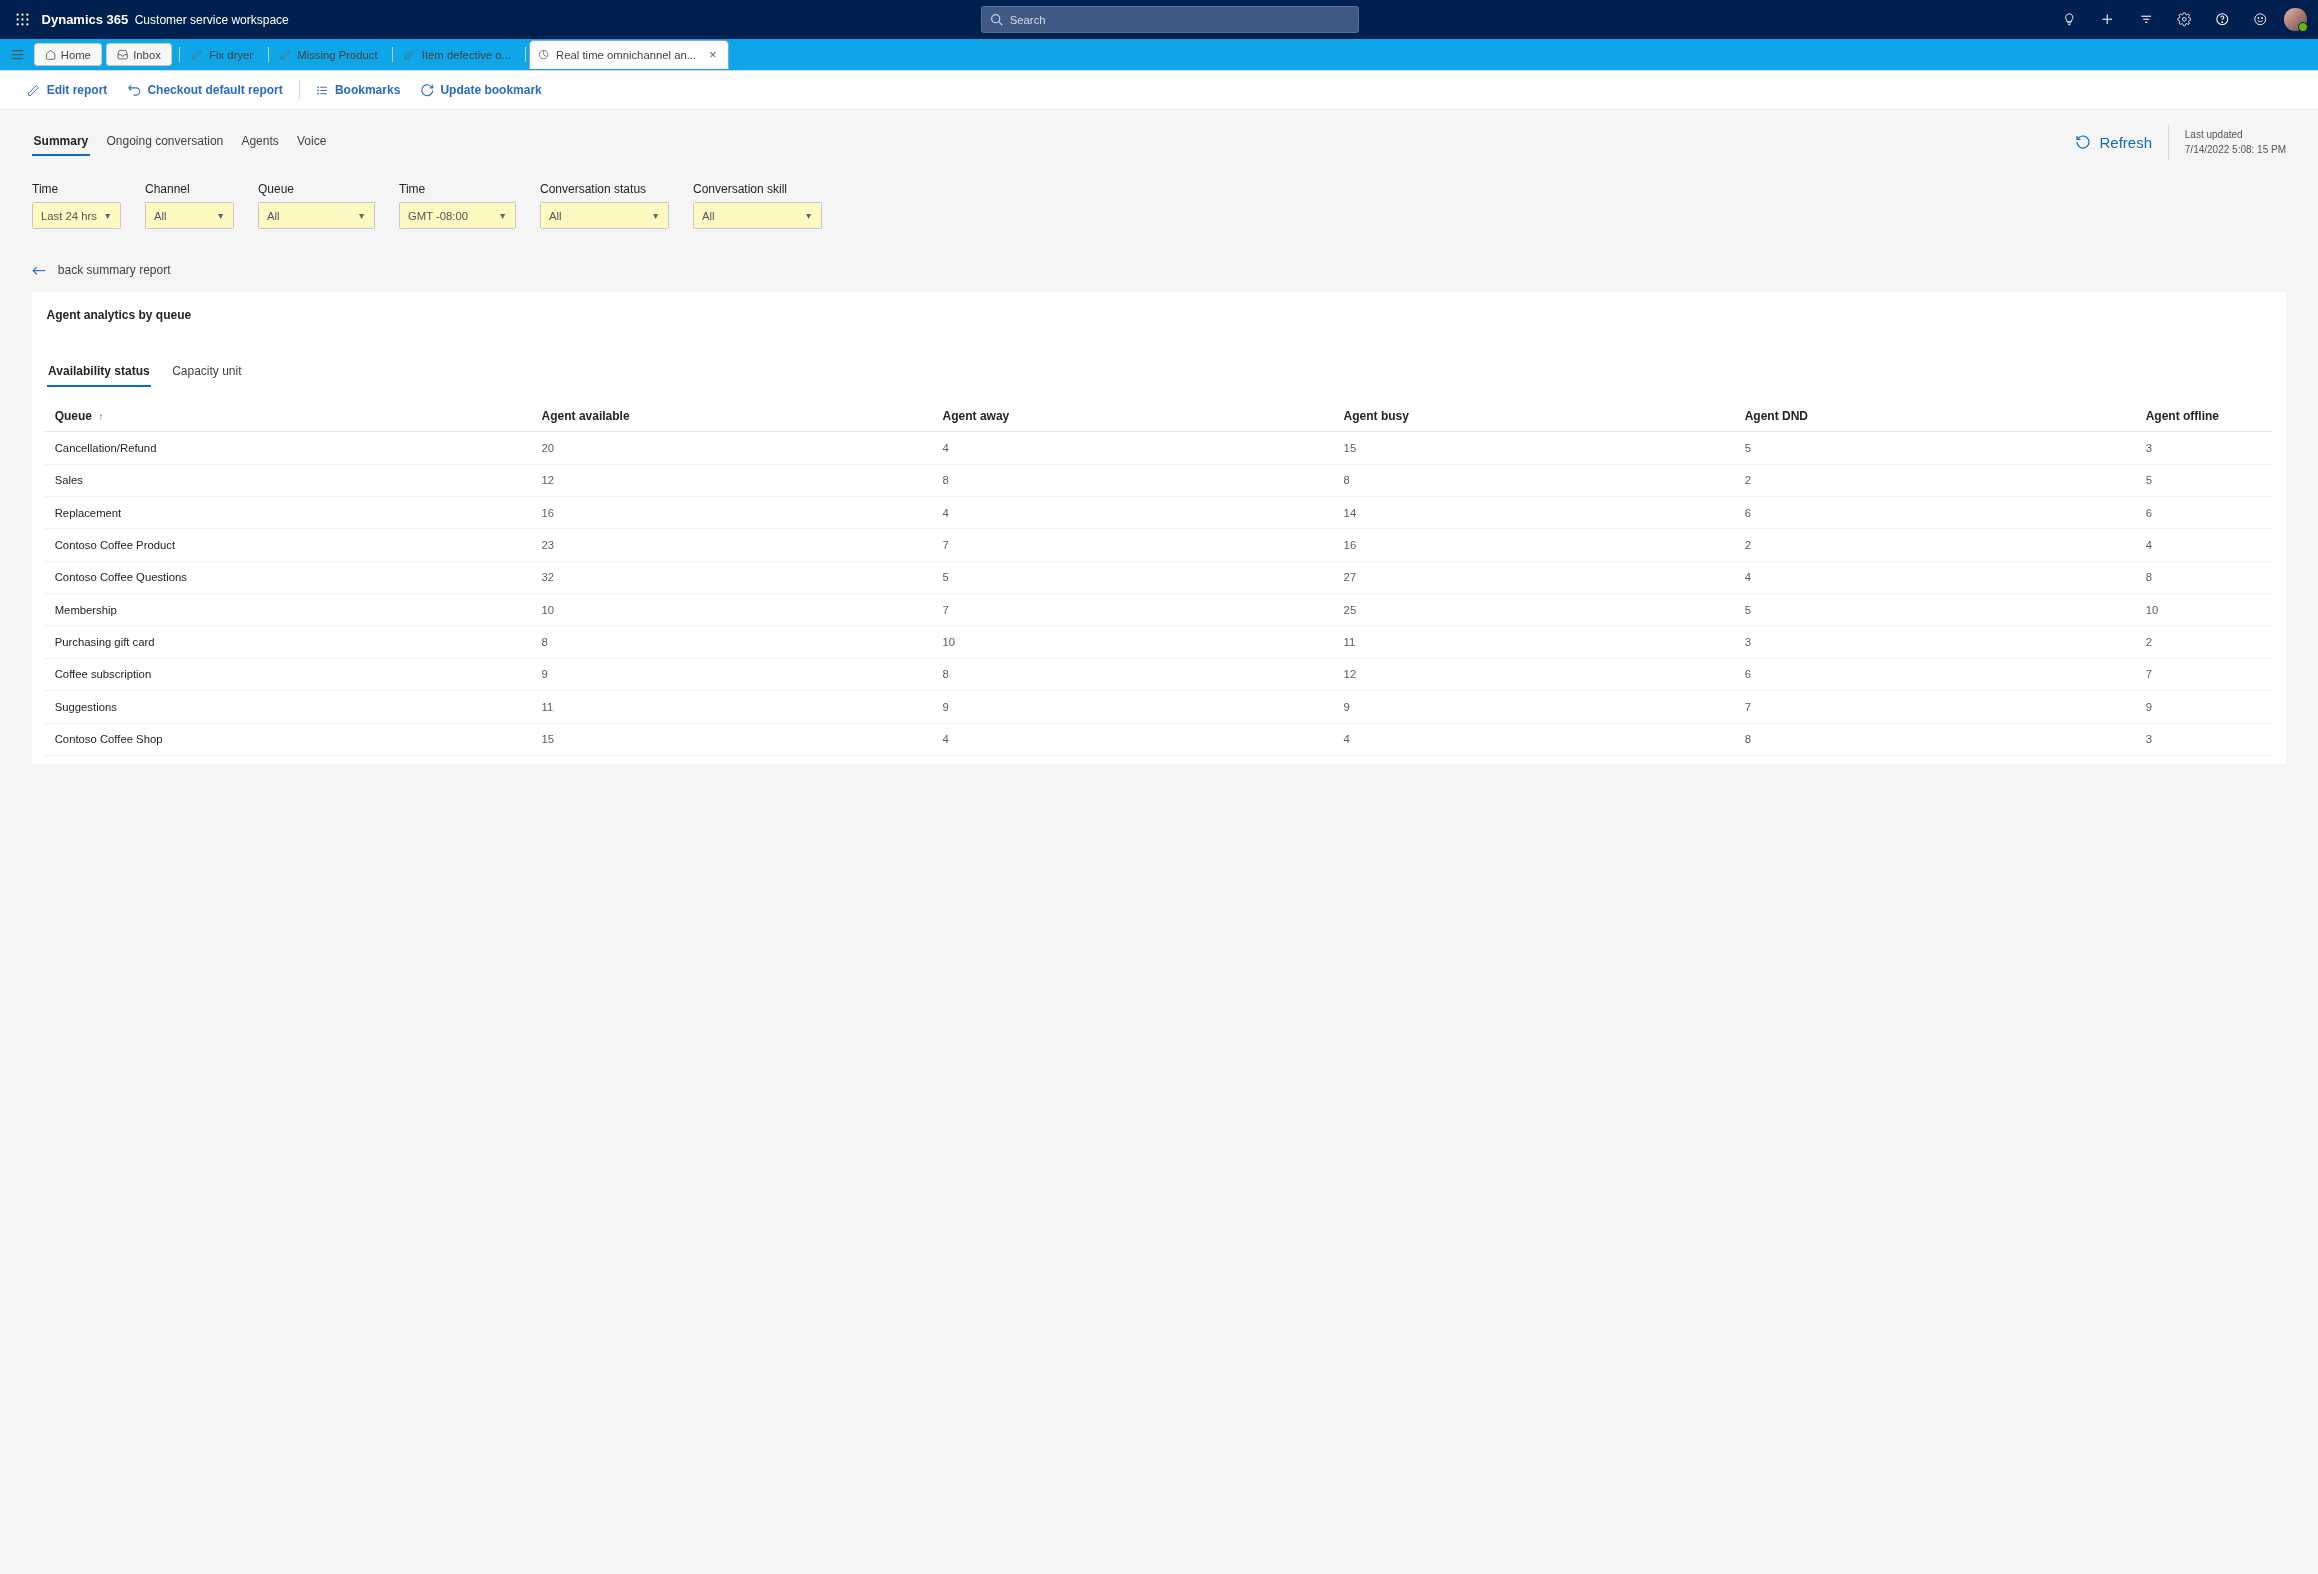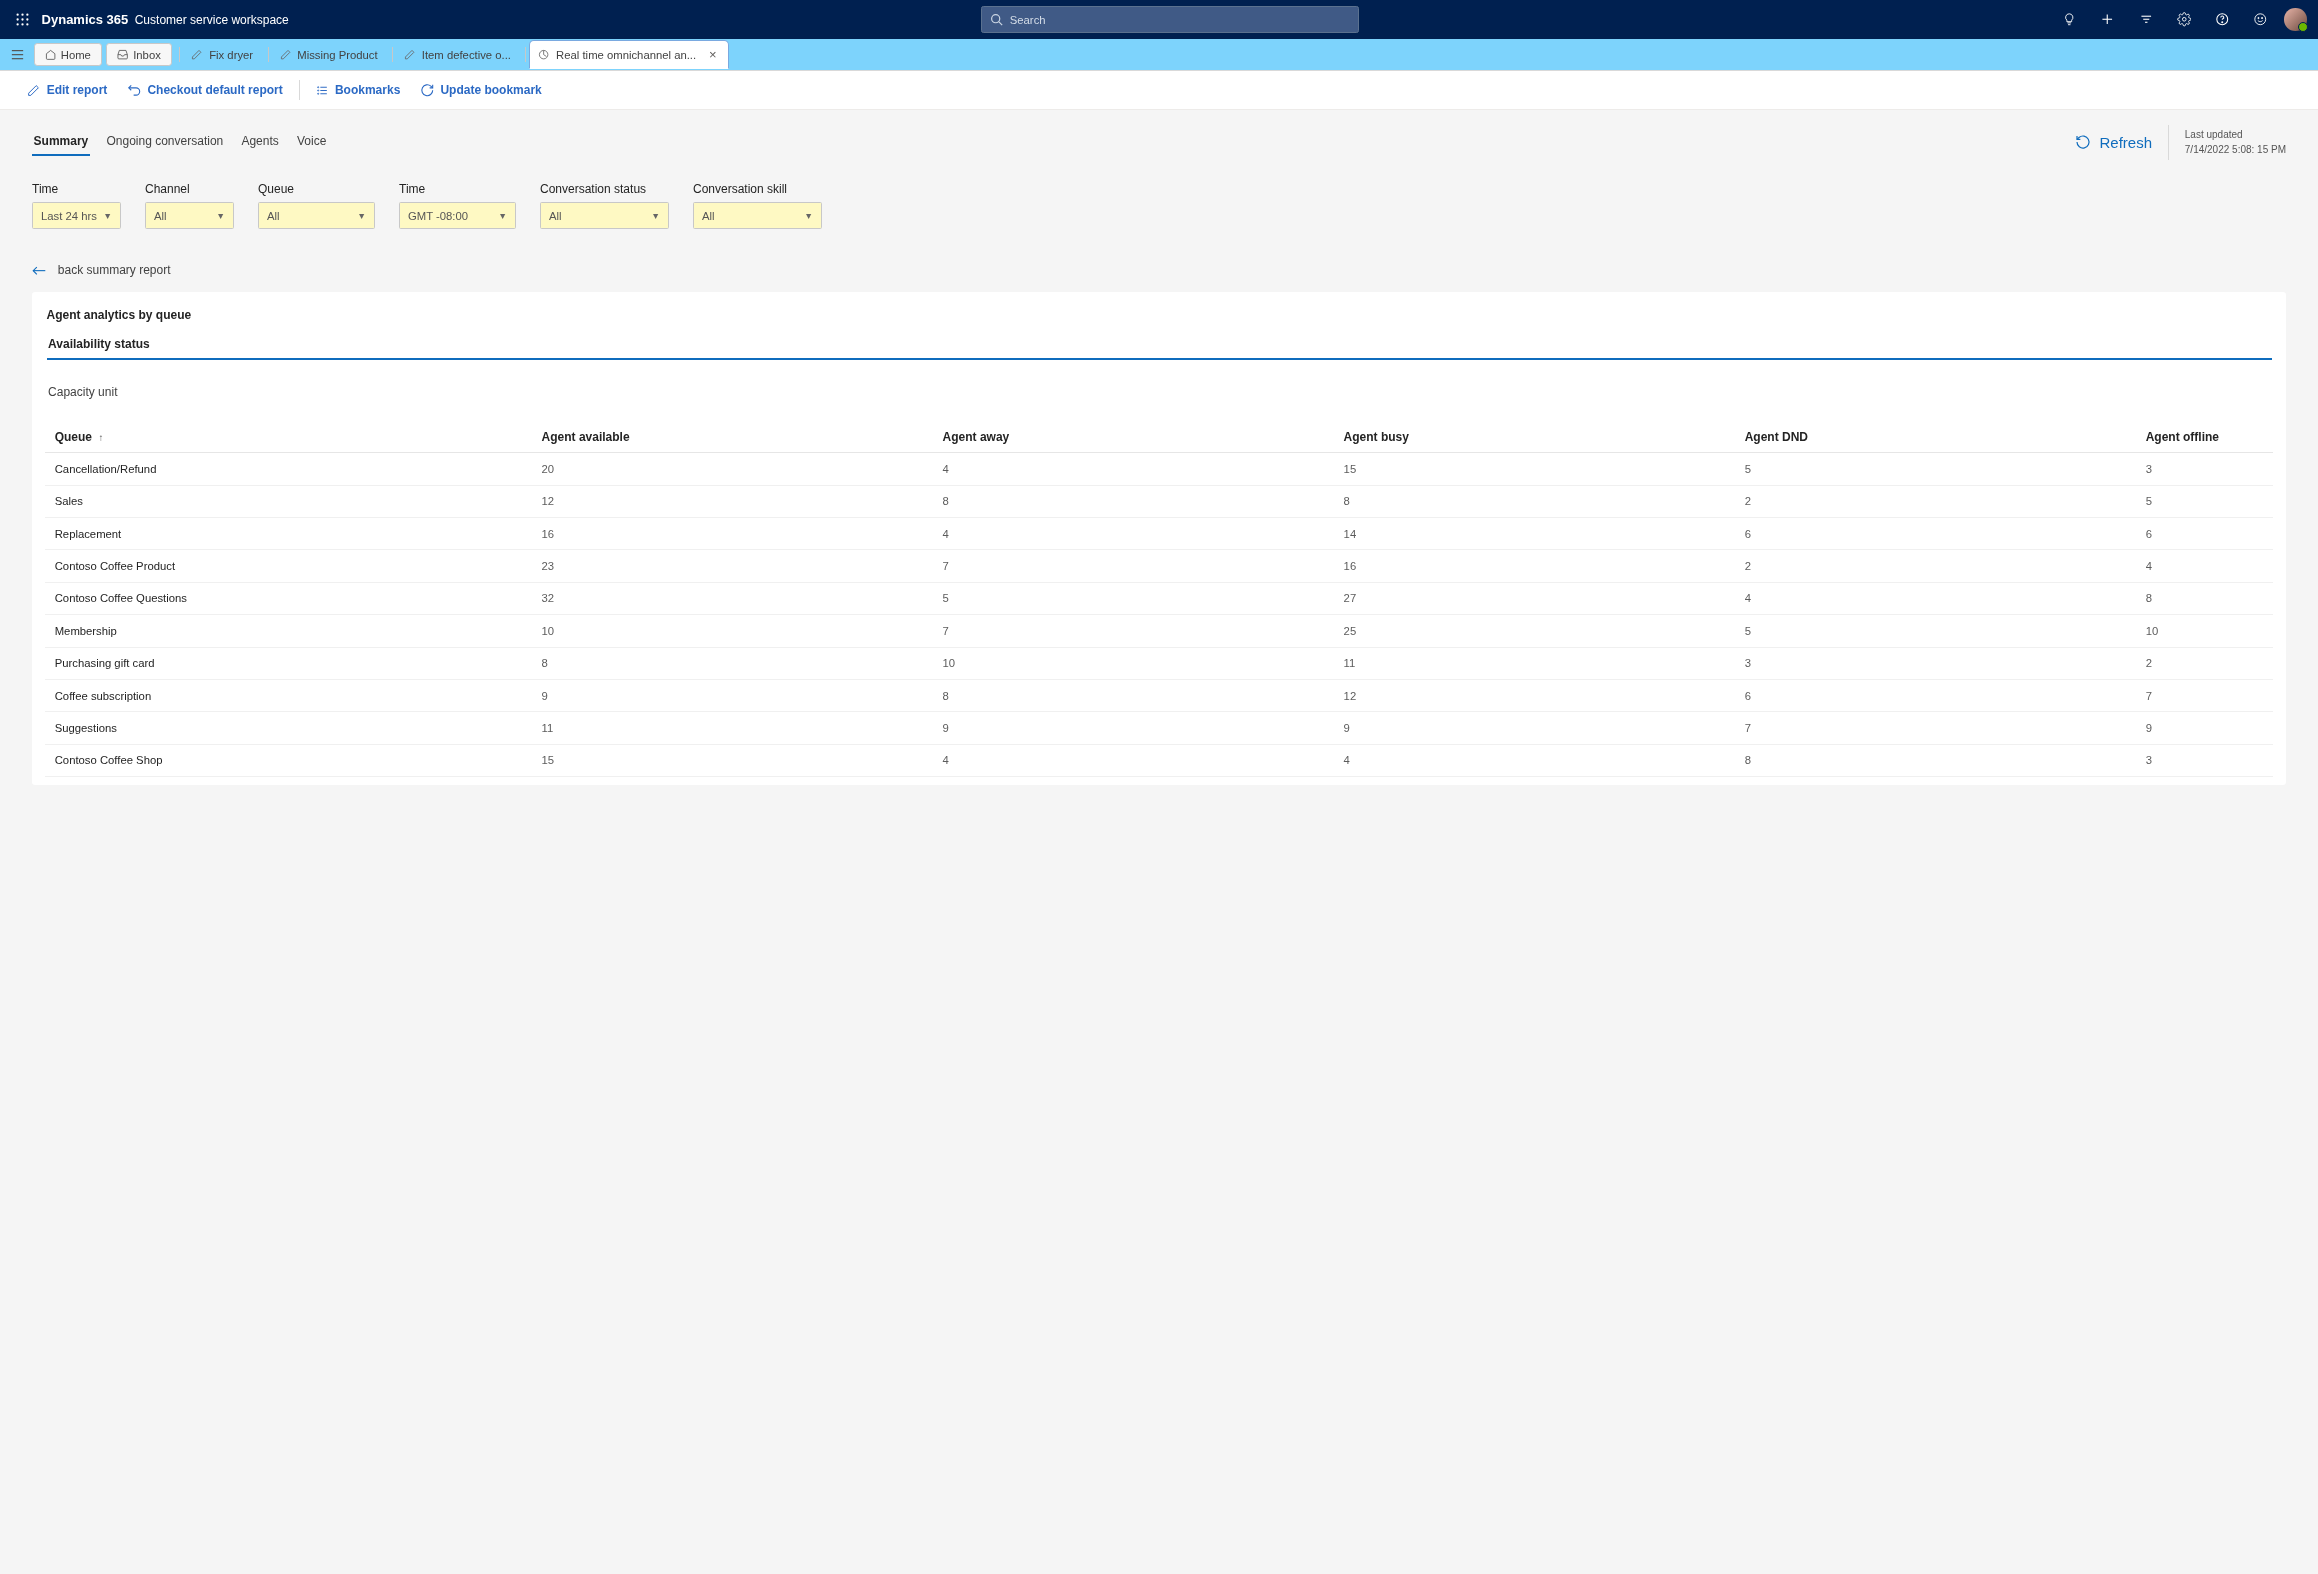--- a/index.html
+++ b/index.html
@@ -13,21 +13,21 @@
     .app-title-sub { font-size: 12px; font-weight: 400; }
     .search-wrap { flex: 1; display: flex; justify-content: center; }
     .search-box { width: 378px; height: 27px; background: #405a86; border: 0.8px solid #5b718f; border-radius: 2.4px; display: flex; align-items: center; padding: 0 8px; color: #d4dde8; }
     .search-box svg { margin-right: 6.4px; flex-shrink: 0; }
     .header-icons { display: flex; align-items: center; gap: 3.2px; }
     .header-icon-btn { width: 35px; height: 39px; display: flex; align-items: center; justify-content: center; cursor: pointer; }
     .avatar { width: 22.5px; height: 22.5px; border-radius: 50%; background: linear-gradient(135deg,#e8b4a8,#6b4a3f); position: relative; margin-left: 3.2px; margin-right:4.8px;}
     .avatar::after { content:''; position:absolute; bottom:-0.8px; right:-0.8px; width:8px; height:8px; background:#6bb700; border:1.6px solid #002050; border-radius:50%;}
     
     
-    .tabs-row { background: #7dd3fc; border-bottom: 0.8px solid #d9d9d9; height: 32px; display: flex; align-items: center; padding-left: 4.8px; }
+    .tabs-row { background: #0ea5e9; border-bottom: 0.8px solid #d9d9d9; height: 32px; display: flex; align-items: center; padding-left: 4.8px; }
     .hamburger { width: 26px; display: flex; align-items: center; justify-content: center; cursor:pointer; margin-right:3.2px;}
     .nav-pill { display: flex; align-items: center; height: 22.5px; padding: 0 9.7px; border: 0.8px solid #c8c8c8; border-radius: 3.2px; background: #f7f7f7; margin-right: 4.8px; cursor: pointer; font-size: 11.3px; color:#424242; gap:4.8px;}
     .tab-sep { width:0.8px; height:14.5px; background:#c8c8c8; margin: 0 3.2px;}
     .doc-tab { display: flex; align-items: center; height: 29px; padding: 0 11.3px 0 8px; cursor: pointer; gap:6.4px; color:#424242; font-size:11.3px; position:relative;}
     .doc-tab.active { background: #fff; border: 0.8px solid #7aa9e0; border-bottom:0.8px solid #fff; border-top-left-radius: 4.8px; border-top-right-radius: 4.8px; margin-bottom:-0.8px;}
     .doc-tab .close { margin-left: 6.4px; font-size: 13px; color:#605e5c; }
     
     
     .toolbar { background: #fff; height: 39px; border-bottom: 0.8px solid #edebe9; display: flex; align-items: center; padding: 0 19.3px; gap: 3.2px; font-weight: bold; }
     .tool-btn { display: flex; align-items: center; gap: 6.4px; padding: 4.8px 8px; cursor: pointer; color: #2b69c4; font-size: 12px; border-radius:1.6px;}
@@ -49,21 +49,21 @@
     .filter { display:flex; flex-direction:column; gap:6.4px;}
     .filter-label { font-size: 12px; color:#242424; }
     .filter-select { height: 27px; border:0.8px solid #c8c8c8; background:#fef9c3; display:flex; align-items:center; justify-content:space-between; padding: 0 8px; cursor:pointer; font-size:11.3px; color:#555; border-radius:1.6px;}
     .filter-select.w1{width:89px;} .filter-select.w2{width:89px;} .filter-select.w3{width:117px;} .filter-select.w4{width:129px;}
     
     .back-link { display:flex; align-items:center; gap:11.3px; margin-top: 34px; cursor:pointer; color:#424242; font-size:12px;}
     .back-link svg { color:#0f6cbd;}
     
     .panel { background:#fff; border-radius:3.2px; margin-top: 14.5px; padding: 16px 0 8px 0; min-height: 451px;}
     .panel-title { font-weight:600; font-size:12px; padding: 0 14.5px; color:#242424;}
-    .sub-tabs { display:flex; gap: 19.3px; padding: 0 14.5px; margin-top: 9px; border-bottom: none; flex-direction: column;}
+    .sub-tabs { display:flex; gap: 19.3px; padding: 0 14.5px; margin-top: 36px; border-bottom: none;}
     .sub-tab { padding: 6.4px 1.6px; cursor:pointer; font-size:12px; color:#424242; border-bottom:2.4px solid transparent;}
     .sub-tab.active{ font-weight:600; border-bottom-color:#0f6cbd; color:#242424;}
     
     .data-table { width: calc(100% - 26px); margin: 14.5px 13px 0 13px; border-collapse:collapse; }
     .data-table th { text-align:left; font-weight:600; font-size:12px; padding: 8px 6.4px; border-bottom:0.8px solid #e6e6e6; color:#242424;}
     .data-table th:first-child{ padding-left: 9.7px;}
     .data-table td { padding: 9.7px 6.4px; border-bottom:0.8px solid #f0f0f0; font-size:11.3px; color:#242424;}
     .data-table td:first-child{ padding-left: 9.7px; color:#242424;}
     .data-table td.num { color:#5c5c5c; font-size:11.3px;}
     .sort-arrow{ margin-left:6.4px; font-size:9.7px; color:#666;}

